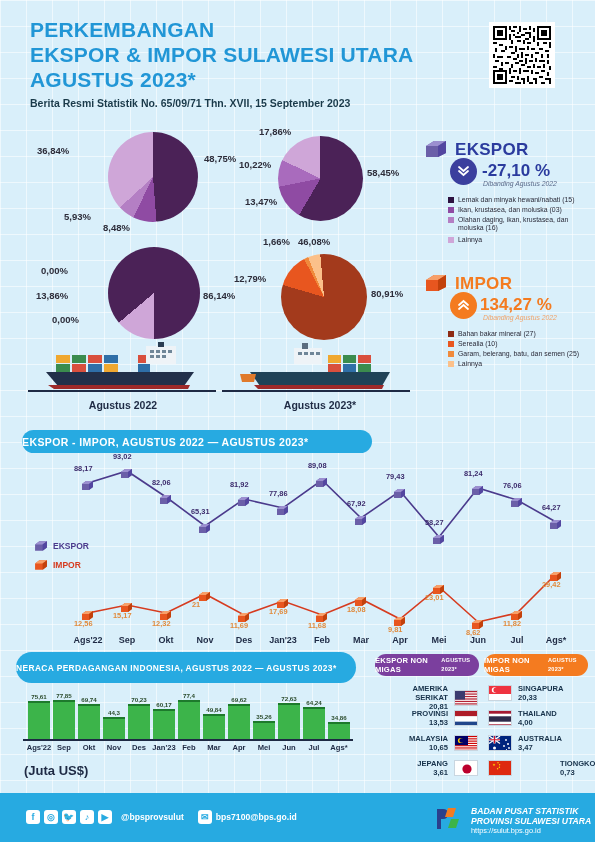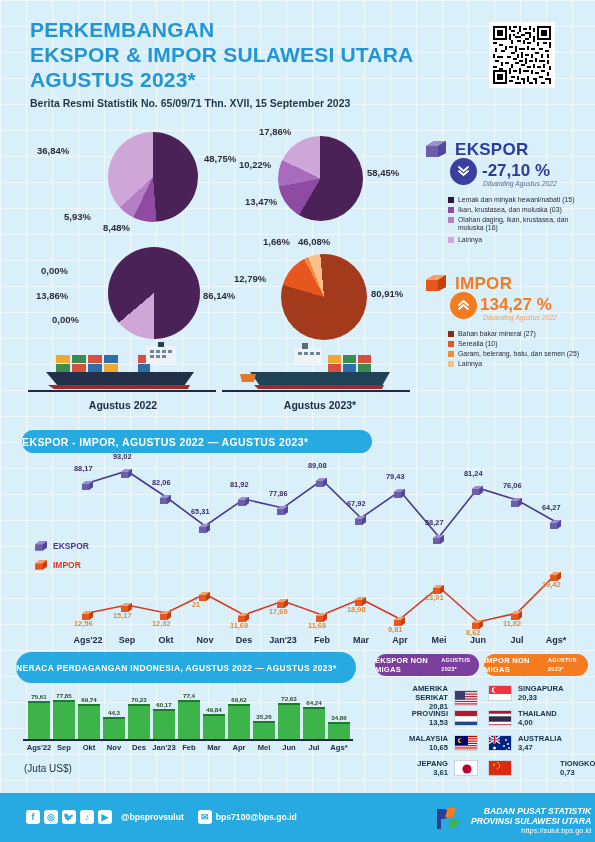--- a/index.html
+++ b/index.html
@@ -84,21 +84,21 @@
     text-align: center; white-space: nowrap;
   }
   .lg-item { position: absolute; display: flex; align-items: center; gap: 5px; font-size: 8.5px; font-weight: bold; }
 
   
   .barchart { position: absolute; left: 0; top: 676px; width: 370px; height: 110px; }
   .bar { position: absolute; background: #3cb44a; border-top: 2px solid #1d7a2c; }
   .bar-val { position: absolute; font-size: 6.2px; color: #2a4a2a; font-weight: 700; white-space: nowrap; text-align: center; }
   .bar-x { position: absolute; font-size: 7.6px; color: #1e2a44; font-weight: 700; text-align: center; white-space: nowrap; }
   .axisline { position: absolute; height: 1.5px; background: #1e2a44; }
-  .unit { position: absolute; font-size: 10px; color: #1e2a44; font-weight: 400; }
+  .unit { position: absolute; font-size: 13px; color: #1e2a44; font-weight: 700; }
 
   
   .cpanel-head {
     position: absolute; border-radius: 11px; color: #fff;
     display: flex; align-items: center; justify-content: center;
     line-height: 9px;
   }
   .cpanel-head .t1 { font-size: 7.6px; font-weight: bold; letter-spacing: .2px; }
   .cpanel-head .t2 { font-size: 5.6px; font-weight: bold; letter-spacing: .2px; }
   .crow { position: absolute; display: flex; align-items: center; gap: 6px; }
@@ -804,20 +804,20 @@
       <span class="sico">▶</span>
       <span class="fhandle" style="margin-left:5px;">@bpsprovsulut</span>
       <span class="sico" style="margin-left:10px;">✉</span>
       <span class="fhandle">bps7100@bps.go.id</span>
     </div>
     <svg style="position:absolute; left:434px; top:13px;" width="30" height="26" viewBox="0 0 30 26">
       <path d="M3 3 L9 3 Q14 3 14 8 Q14 13 9 13 L7 13 L7 23 L3 23 Z" fill="#2b3f8c"></path>
       <path d="M14 2 L22 2 L19 11 L11 11 Z" fill="#f47b20"></path>
       <path d="M17 13 L25 13 L22 22 L14 22 Z" fill="#3cb44a"></path>
     </svg>
-    <div class="bps-text" style="position:absolute; left:471px; top:13px;text-align:right;">
+    <div class="bps-text" style="position:absolute; left:471px; top:13px;">
       <div>BADAN PUSAT STATISTIK</div>
       <div>PROVINSI SULAWESI UTARA</div>
       <div class="bps-url">https://sulut.bps.go.id</div>
     </div>
   </div>
 
 </div>
 
 </body></html>

